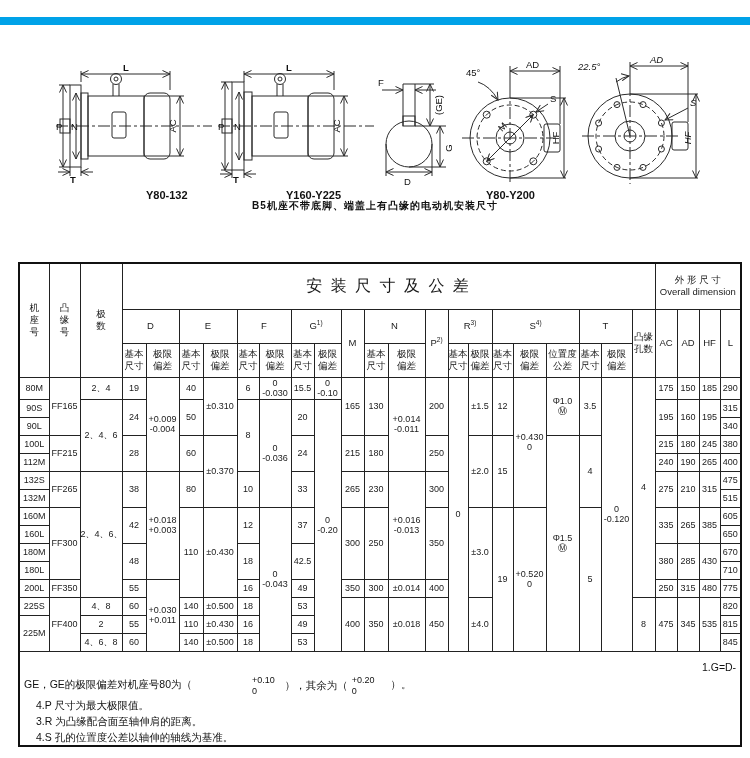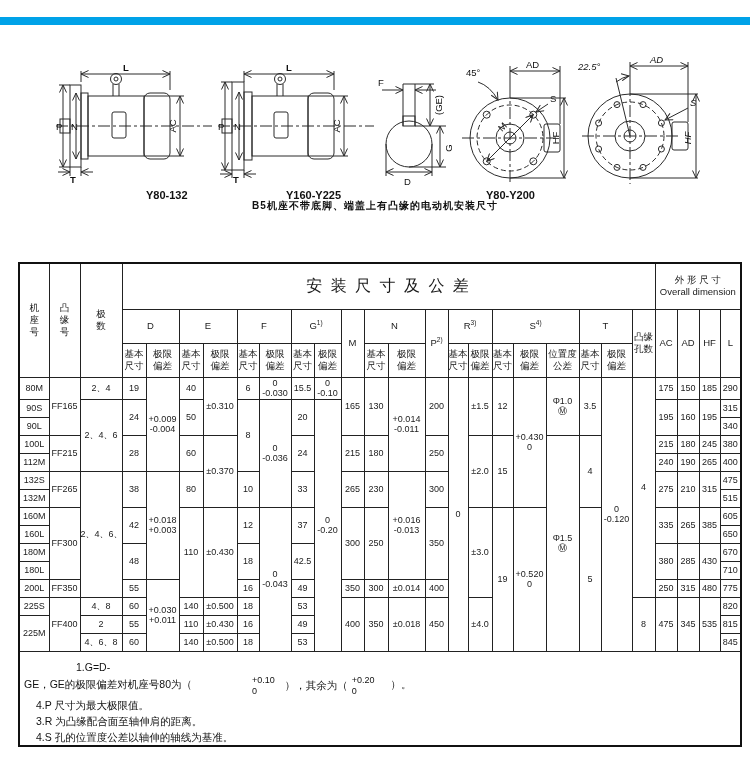--- a/index.html
+++ b/index.html
@@ -39,21 +39,21 @@
   th.install .ct { font-size:16px; letter-spacing:2px; }
   sup { font-size:6.5px; }
   thead tr.hr0 { height:46px; }
   thead tr.hr1 { height:34px; }
   thead tr.hr2 { height:34px; }
   tbody tr { height:18px; }
 
   
   .notes-cell { text-align:left !important; vertical-align:top !important; height:92px; padding:8px 4px 0 4px !important; }
   .notes-cell div { font-size:10.5px; line-height:1.5; color:#111; }
-  .note-l1 { padding-left:52px; }
+  .note-l1 { padding-left:52px;text-align:right; }
   .notes-rest { padding-left:12px; margin-top:2px; }
   .frac { display:inline-flex; flex-direction:column; vertical-align:middle;
           font-size:9px; line-height:1.15; text-align:left; }
   .gap1 { margin-left:60px; margin-right:8px; }
   .gap2 { margin-left:2px; }
   .frac2 { margin-left:4px; margin-right:16px; }
 </style>
 </head>
 <body>
 

